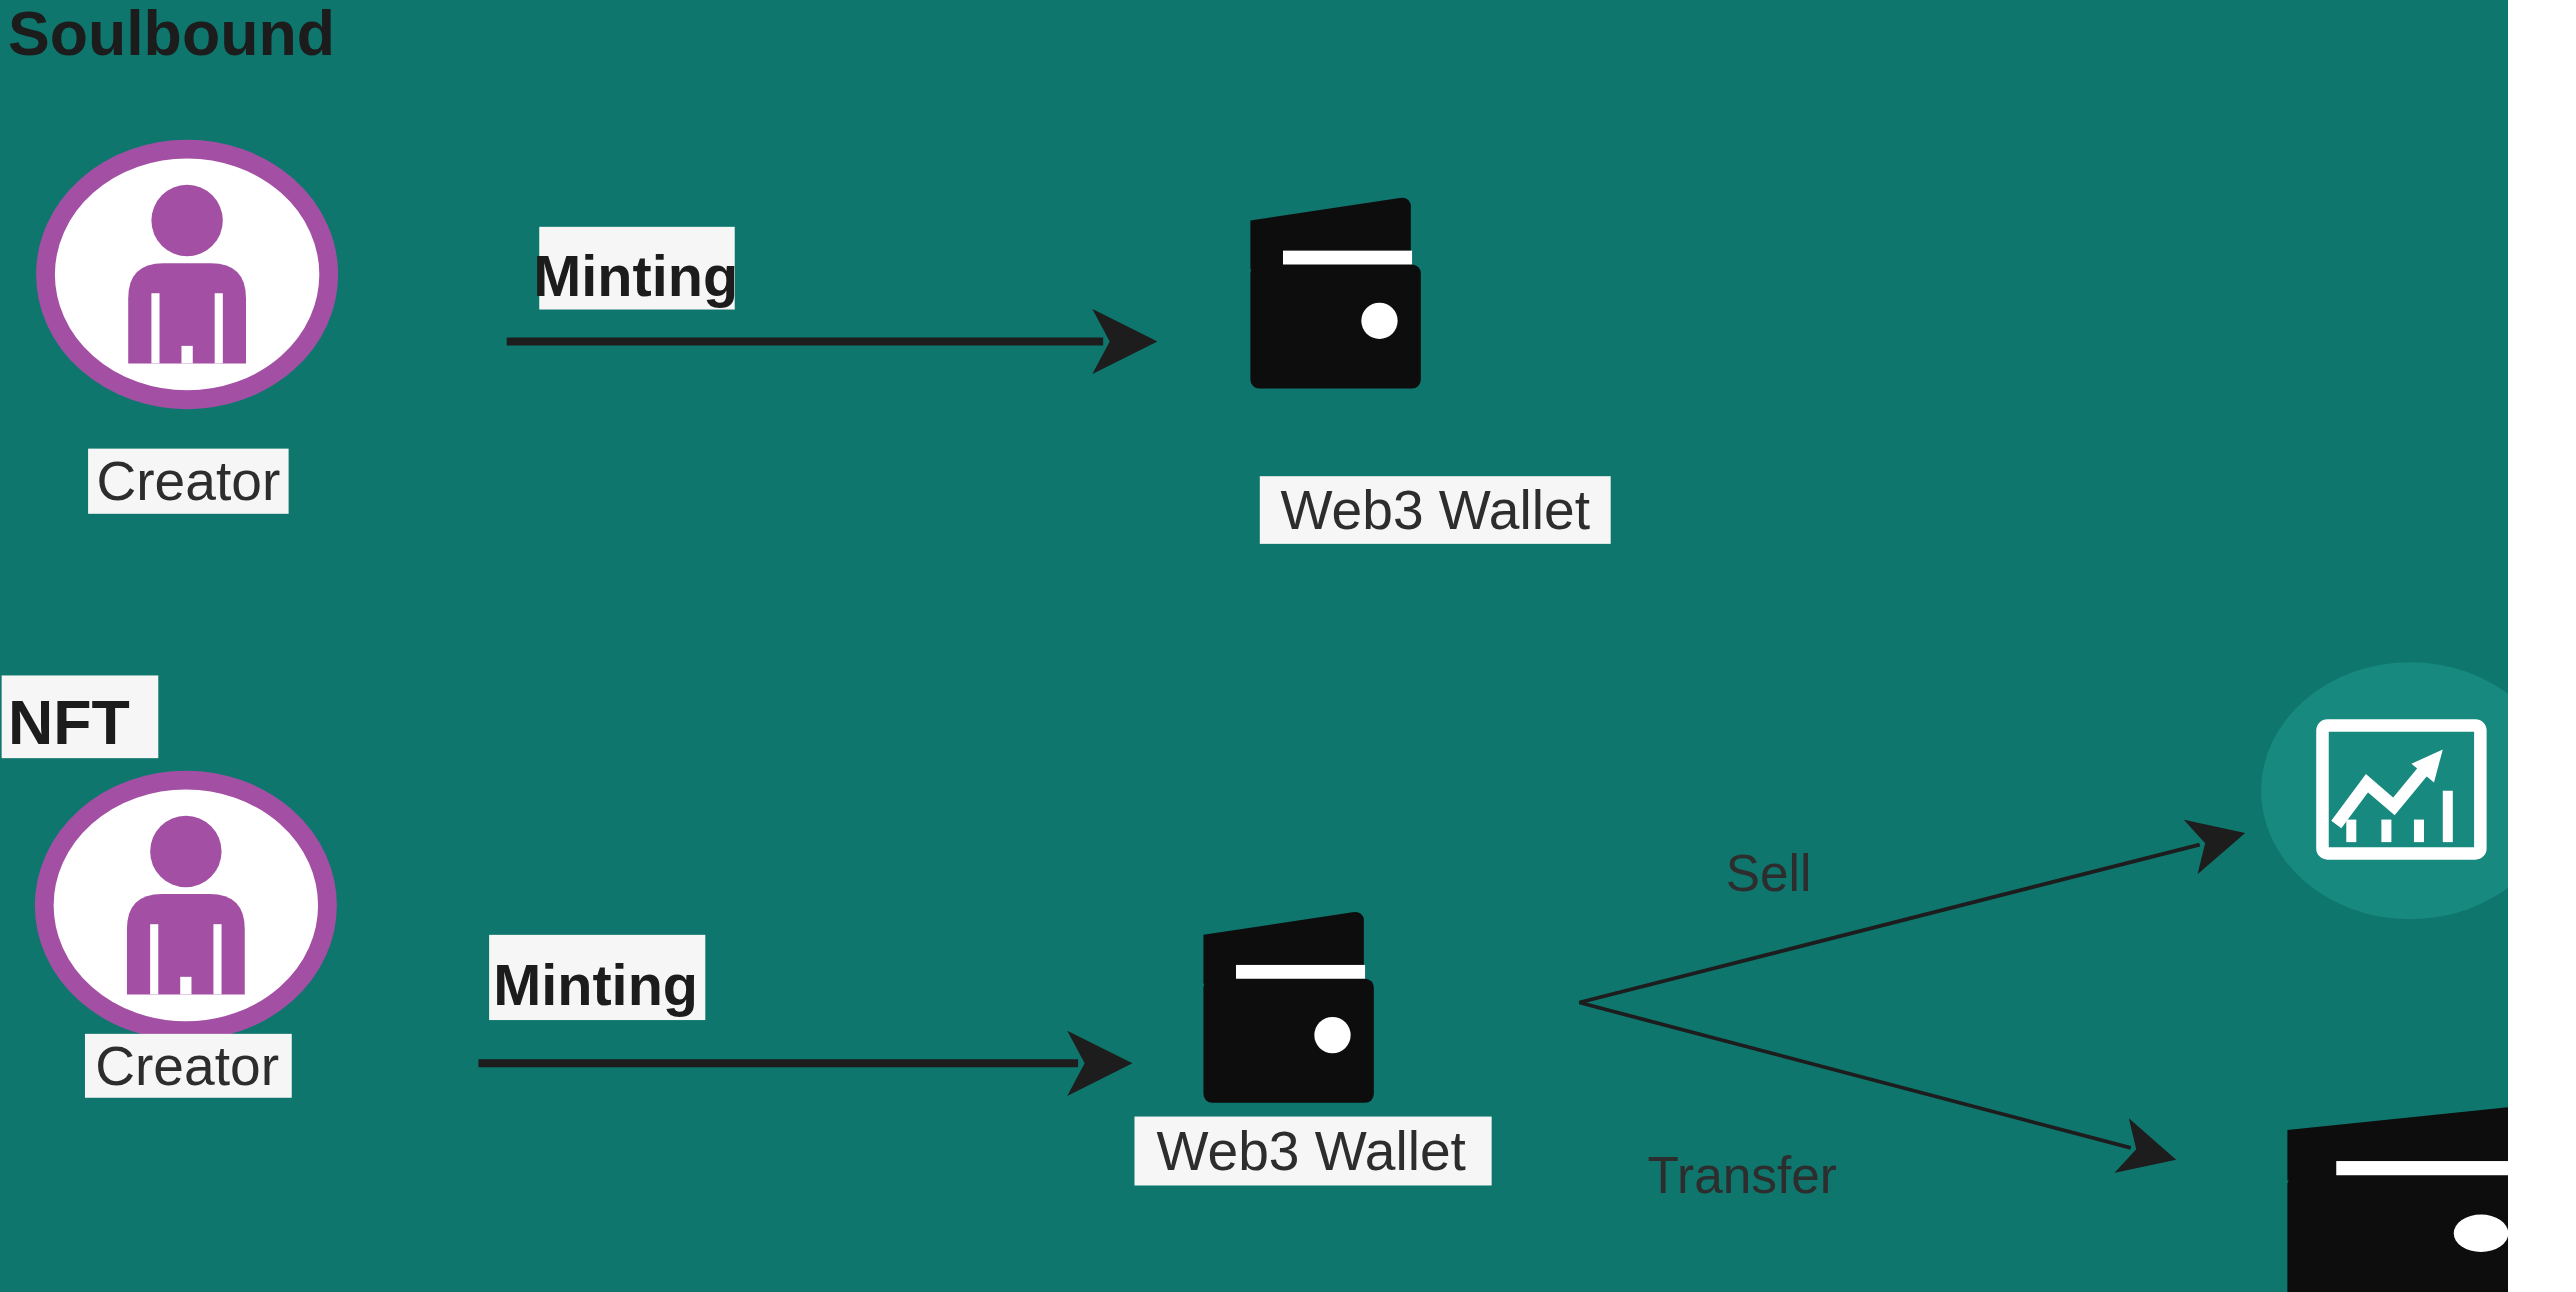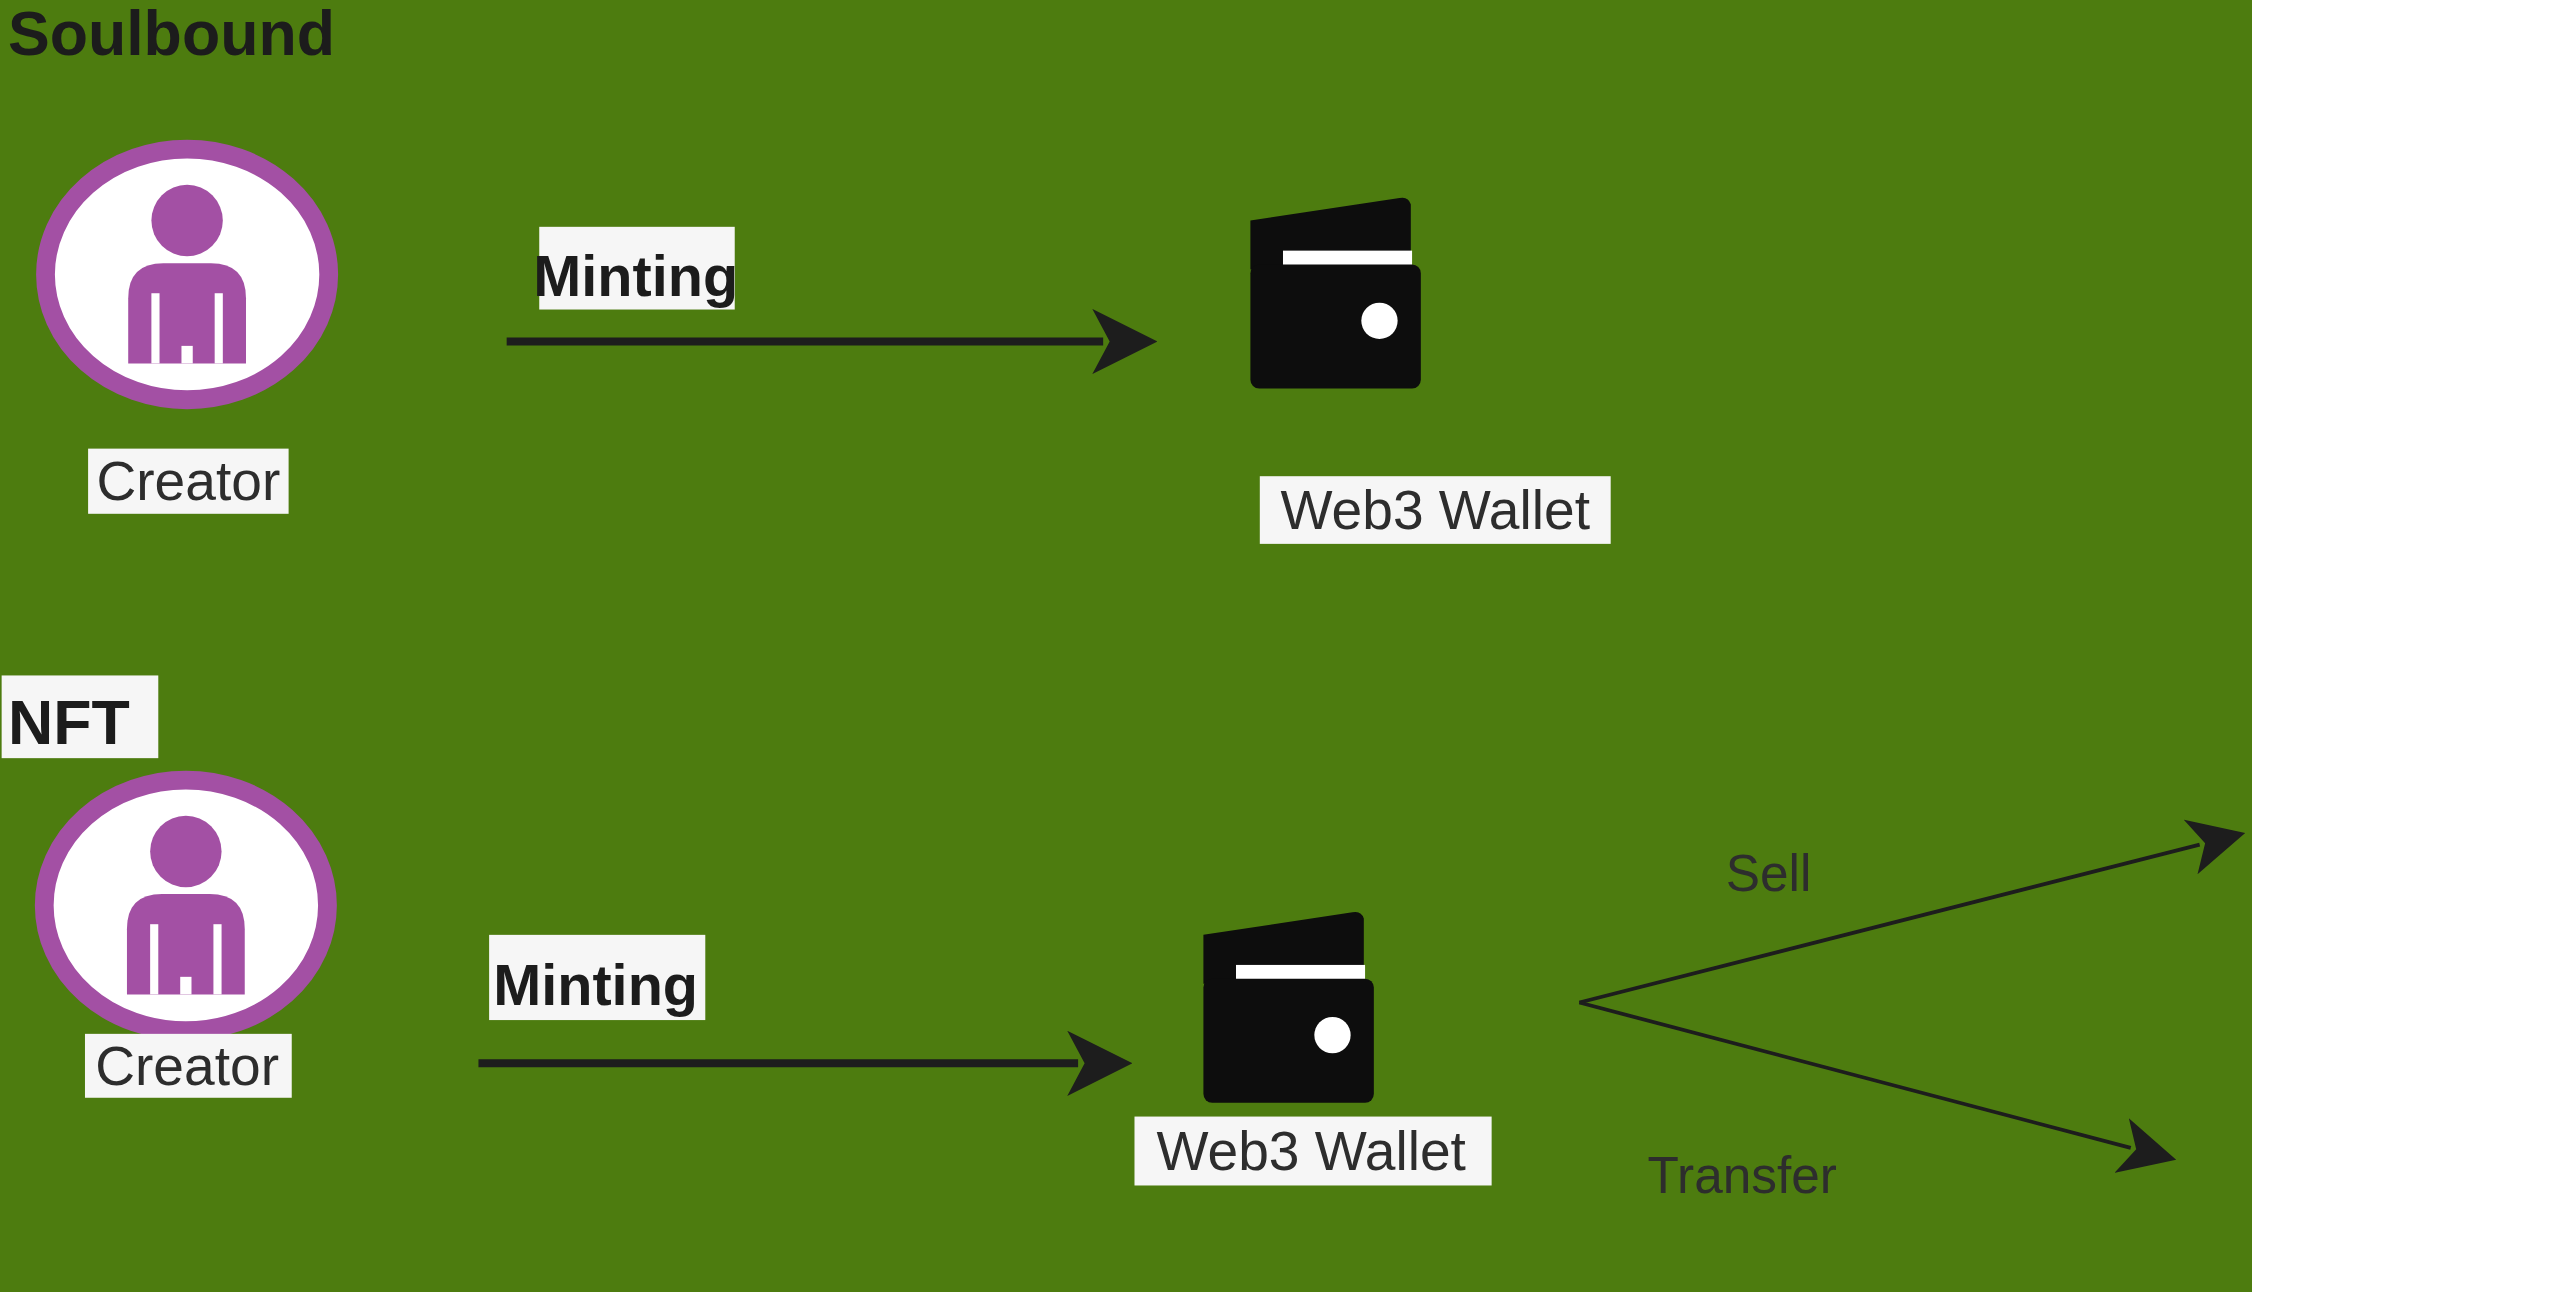--- a/index.html
+++ b/index.html
@@ -5,21 +5,21 @@
   :root{
     --purple:#a350a4;
     --teal:#17897f;
     --ink:#0d0d0d;
     --arrow:#1d1d1d;
     --title:#1c1c1c;
     --label:#2d2d2d;
     --labelbg:#f6f6f6;
   }
   html,body{margin:0;padding:0;background:#ffffff;}
-  .canvas{width:2252px;height:1292px;background:#4d7c0f;overflow:hidden;}
+  .canvas{width:2508px;height:1292px;background:#0f766e;overflow:hidden;}
   svg{display:block;}
   text{font-family:"Liberation Sans","DejaVu Sans",sans-serif;fill:var(--label);}
   .title-text{font-size:100px;font-weight:bold;fill:var(--title);}
   .minting-text{font-size:92px;font-weight:bold;fill:var(--title);}
   .node-text{font-size:88px;fill:var(--label);}
   .edge-text{font-size:82px;fill:var(--label);}
 </style>
 </head>
 <body>
 

